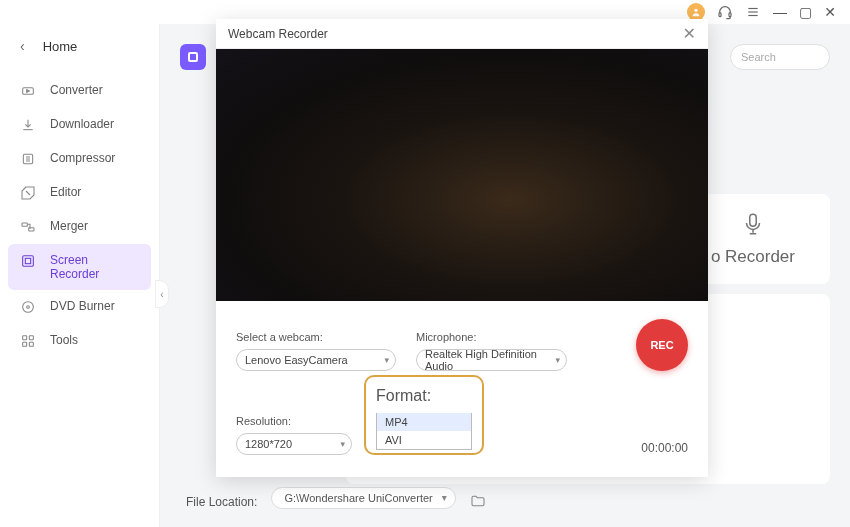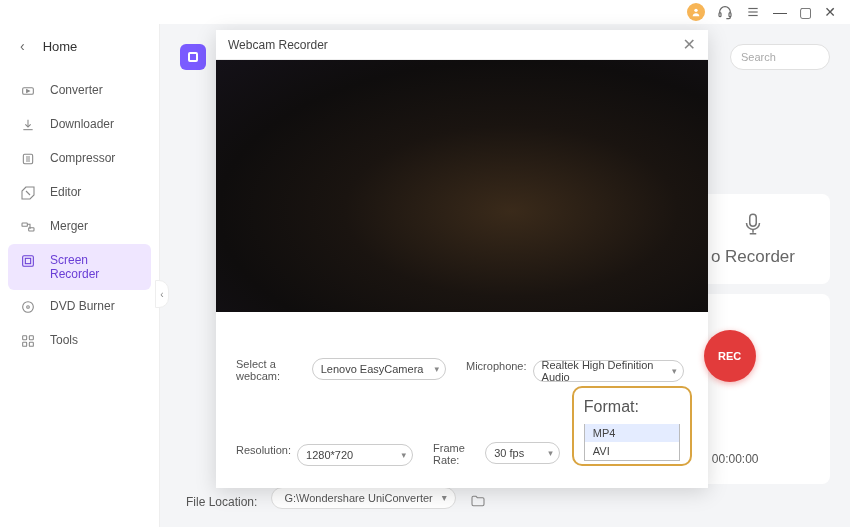--- a/index.html
+++ b/index.html
@@ -33,28 +33,28 @@
   .aud-tile .aicon { width:30px; height:30px; margin:0 auto 8px; display:flex; align-items:center; justify-content:center; }
 
   .collapse { position:absolute; left:155px; top:280px; width:14px; height:28px; background:#fff; border:1px solid #eee; border-radius:0 10px 10px 0; display:flex; align-items:center; justify-content:center; font-size:10px; color:#888; z-index:5;}
 
   .fileloc { position:absolute; left:186px; bottom:18px; display:flex; align-items:flex-end; gap:14px; font-size:12px; color:#555; }
   .fileloc .pathsel { border:1px solid #ddd; border-radius:12px; padding:4px 22px 4px 12px; font-size:11px; color:#555; background:#fff; position:relative; }
   .fileloc .pathsel::after { content:"▾"; position:absolute; right:8px; top:4px; font-size:10px; color:#888;}
   .folder-icon { width:16px; height:16px; display:flex; align-items:center; justify-content:center; color:#888; }
 
   
-  .modal { position:absolute; left:216px; top:30px; width:492px; background:#fff; box-shadow:0 4px 20px rgba(0,0,0,0.15); z-index:10; }
+  .modal { position:absolute; left:216px; top:19px; width:492px; background:#fff; box-shadow:0 4px 20px rgba(0,0,0,0.15); z-index:10; }
   .modal-head { height:30px; display:flex; align-items:center; justify-content:space-between; padding:0 12px; font-size:12px; color:#444; border-bottom:1px solid #eee;}
   .close-x { font-size:16px; color:#888; cursor:default;}
   .preview { height:252px; background: radial-gradient(ellipse at 60% 60%, #3a2a1a 0%, #1a1410 40%, #0f0d0d 70%, #141118 100%); }
   .controls { padding:18px 20px 22px; }
   .row { display:flex; gap:20px; align-items:flex-end; }
   .row + .row { margin-top:16px; }
-  .field { display:flex; flex-direction:row; gap:6px; }
+  .field { display:flex; flex-direction:column; gap:6px; }
   .field label { font-size:11px; color:#555; }
   .sel { height:22px; border:1px solid #ccc; border-radius:11px; background:#fff; font-size:11px; padding:0 20px 0 8px; color:#444; position:relative; display:flex; align-items:center; }
   .sel::after { content:"▾"; position:absolute; right:6px; font-size:9px; color:#888; }
   .sel.w160 { width:160px; }
   .sel.w155 { width:151px; }
   .sel.w100 { width:116px; }
   .sel.w89  { width:89px; }
 
   .format-wrap { position:relative; border:2px solid #d9a441; border-radius:10px; padding:10px 10px 14px; margin-left:-8px; margin-top:-12px; }
   .format-wrap label { font-size:16px; color:#555; display:block; margin-bottom:14px;}
@@ -256,26 +256,20 @@
           </div>
       </div>
     </div>
     <div class="row">
       <div class="field">
         <label>Resolution:</label>
         <div class="sel w100">
             <span>1280*720</span>
           </div>
       </div>
-      <div class="field">
-        <label>Frame Rate:</label>
-        <div class="sel w89">
-            <span>30 fps</span>
-          </div>
-      </div>
       <div class="format-wrap">
         <label>Format:</label>
         <div class="format-sel">
             <span>MP4</span>
           </div>
         <div class="dropdown">
           <div class="opt hl">MP4</div>
           <div class="opt">AVI</div>
         </div>
       </div>

